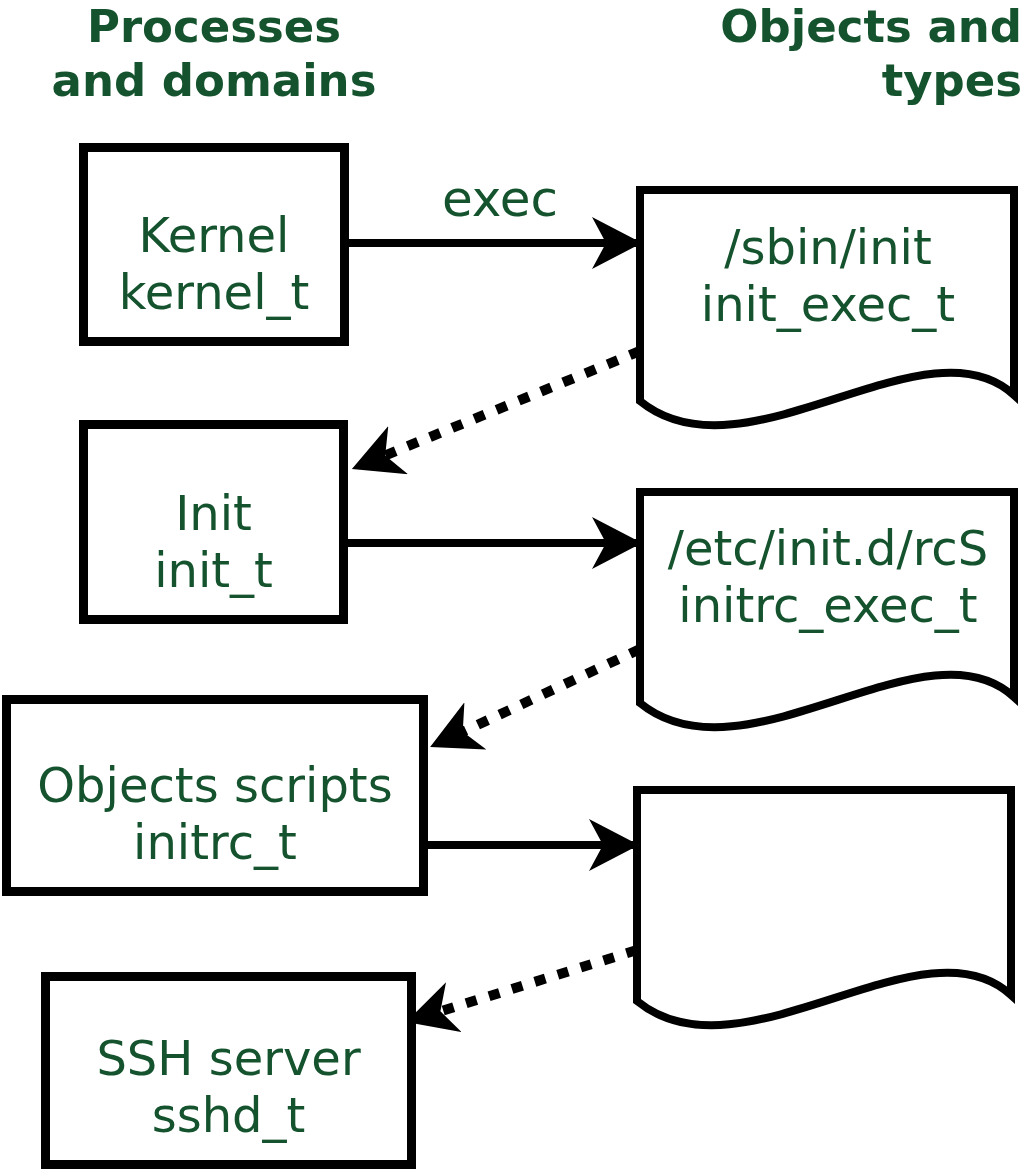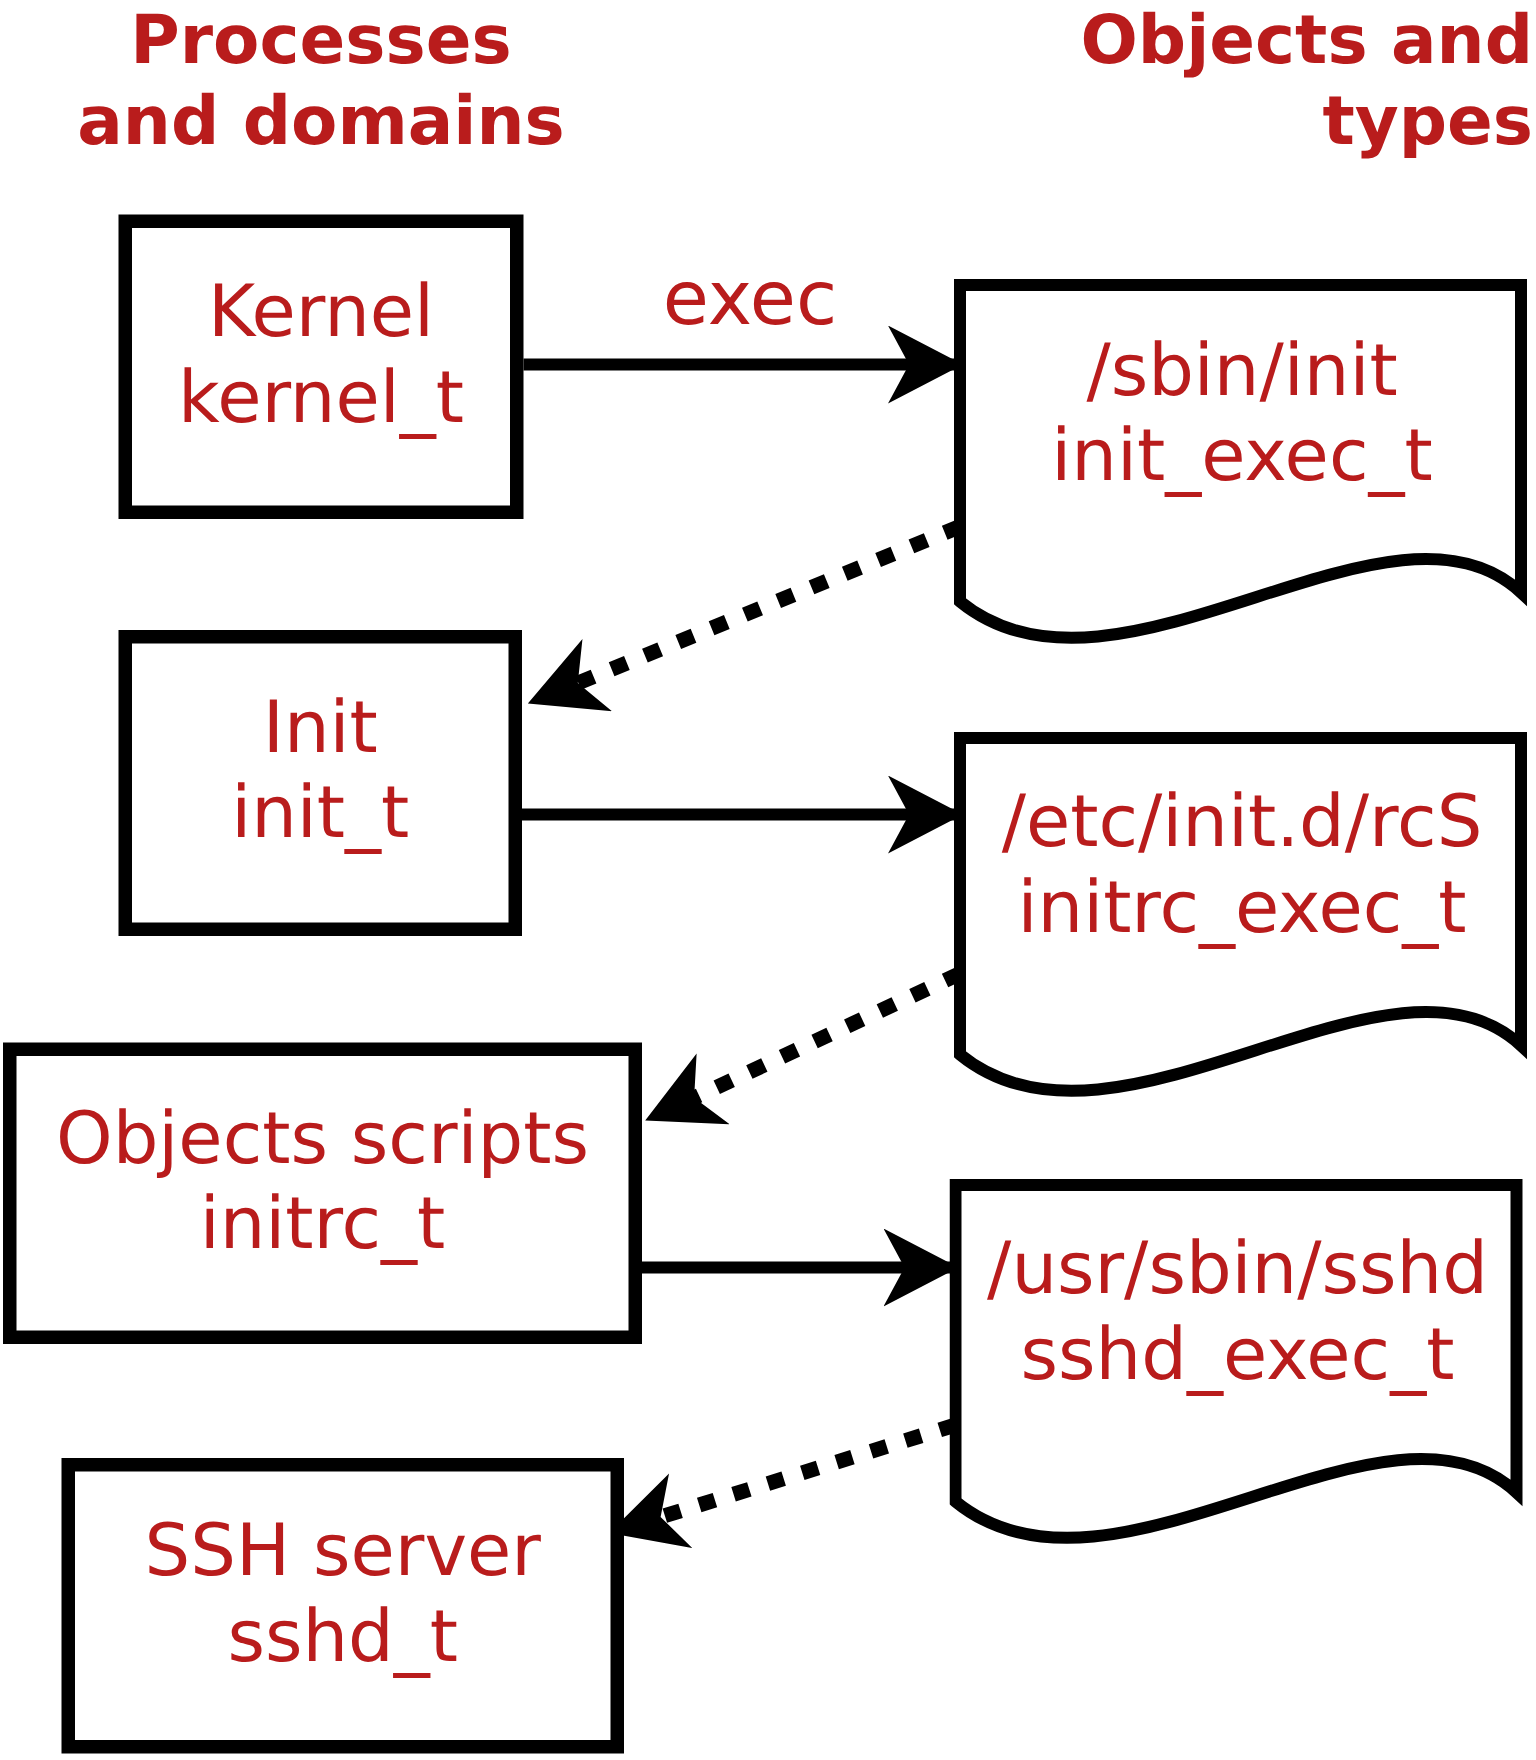--- a/index.html
+++ b/index.html
@@ -6,42 +6,42 @@
     margin: 0;
     padding: 0;
     background: #ffffff;
   }
   .stage {
     position: relative;
     width: 1024px;
     height: 1173px;
     background: #ffffff;
     font-family: "DejaVu Sans", "Liberation Sans", sans-serif;
-    color: #b91c1c;
+    color: #14532d;
     overflow: hidden;
   }
   .hdr {
     position: absolute;
     text-align: center;
     font-weight: bold;
     font-size: 45px;
     line-height: 54px;
     letter-spacing: 0px;
   }
   .hdr-left  { left: 0px;   top: 0px; width: 428px; }
   .hdr-right { left: 638px; top: 0px; width: 384px; text-align: right; }
 
   .pbox {
     position: absolute;
     box-sizing: border-box;
     border: 9px solid #000000;
     background: #ffffff;
     display: flex;
     flex-direction: column;
-    justify-content: center;
+    justify-content: flex-end;
     align-items: center;
     text-align: center;
     font-size: 48px;
     line-height: 57px;
     padding-bottom: 16px;
   }
   .pbox-kernel  { left: 79px; top: 143px; width: 270px; height: 203px; }
   .pbox-init    { left: 79px; top: 420px; width: 269px; height: 204px; }
   .pbox-initrc  { left: 2px;  top: 695px; width: 426px; height: 201px; }
   .pbox-sshd    { left: 28px; top: 972px; width: 375px; height: 197px; margin-left: 13px; }
@@ -140,20 +140,16 @@
   </div>
 
   <div class="doctext doctext-1">
     <div>/sbin/init</div>
     <div>init_exec_t</div>
   </div>
   <div class="doctext doctext-2">
     <div>/etc/init.d/rcS</div>
     <div>initrc_exec_t</div>
   </div>
-  <div class="doctext doctext-3">
-    <div>/usr/sbin/sshd</div>
-    <div>sshd_exec_t</div>
-  </div>
 
   <div class="edge-label">exec</div>
 
 </div>
 
 </body></html>

